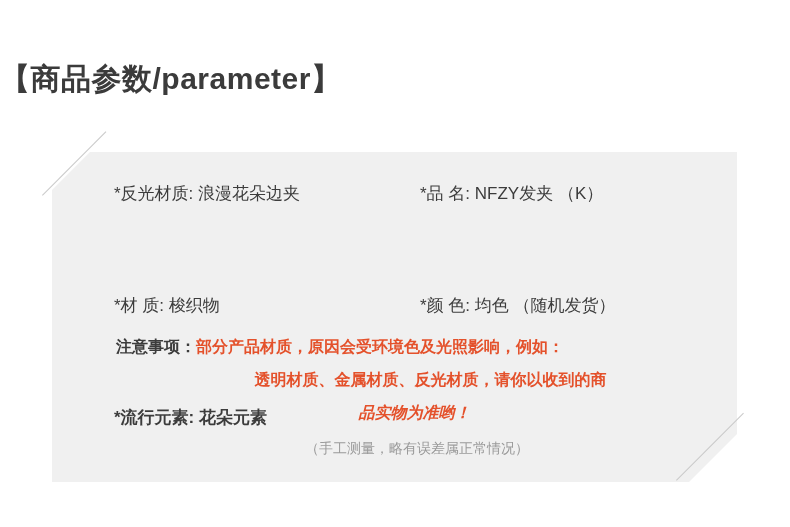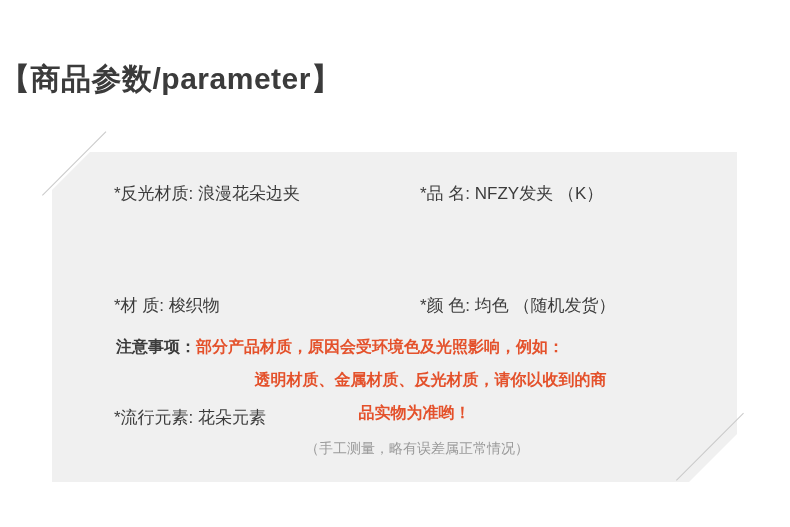--- a/index.html
+++ b/index.html
@@ -83,21 +83,21 @@
     font-size: 17px;
     color: #3c3c3c;
     white-space: nowrap;
     line-height: 56px;
   }
   .spec-cell.col-left  { left: 62px; }
   .spec-cell.col-right { left: 368px; text-align: right; }
 
   .row-1 { top: 14px; }
   .row-2 { top: 70px; }
-  .row-3 { top: 126px; }
+  .row-3 { top: 126px; font-weight: bold; }
 
   
   .notice {
     position: absolute;
     left: 52px;
     top: 330px;
     width: 685px;
     text-align: center;
     margin-left: 16px;
   }
@@ -114,21 +114,21 @@
   }
   .notice-label {
     color: #3c3c3c;
     font-weight: 700;
   }
   .notice-body {
     color: #e4512b;
     font-weight: 700;
   }
   .notice-line-2 { padding-left: 40px; }
-  .notice-line-3 { padding-left: 8px; }
+  .notice-line-3 { padding-left: 8px; font-style: italic; }
 
   .footnote {
     margin-top: 8px;
     font-size: 14px;
     color: #9a9a9a;
     line-height: 22px;
     white-space: nowrap;
     padding-left: 13px;
   }
 </style>

